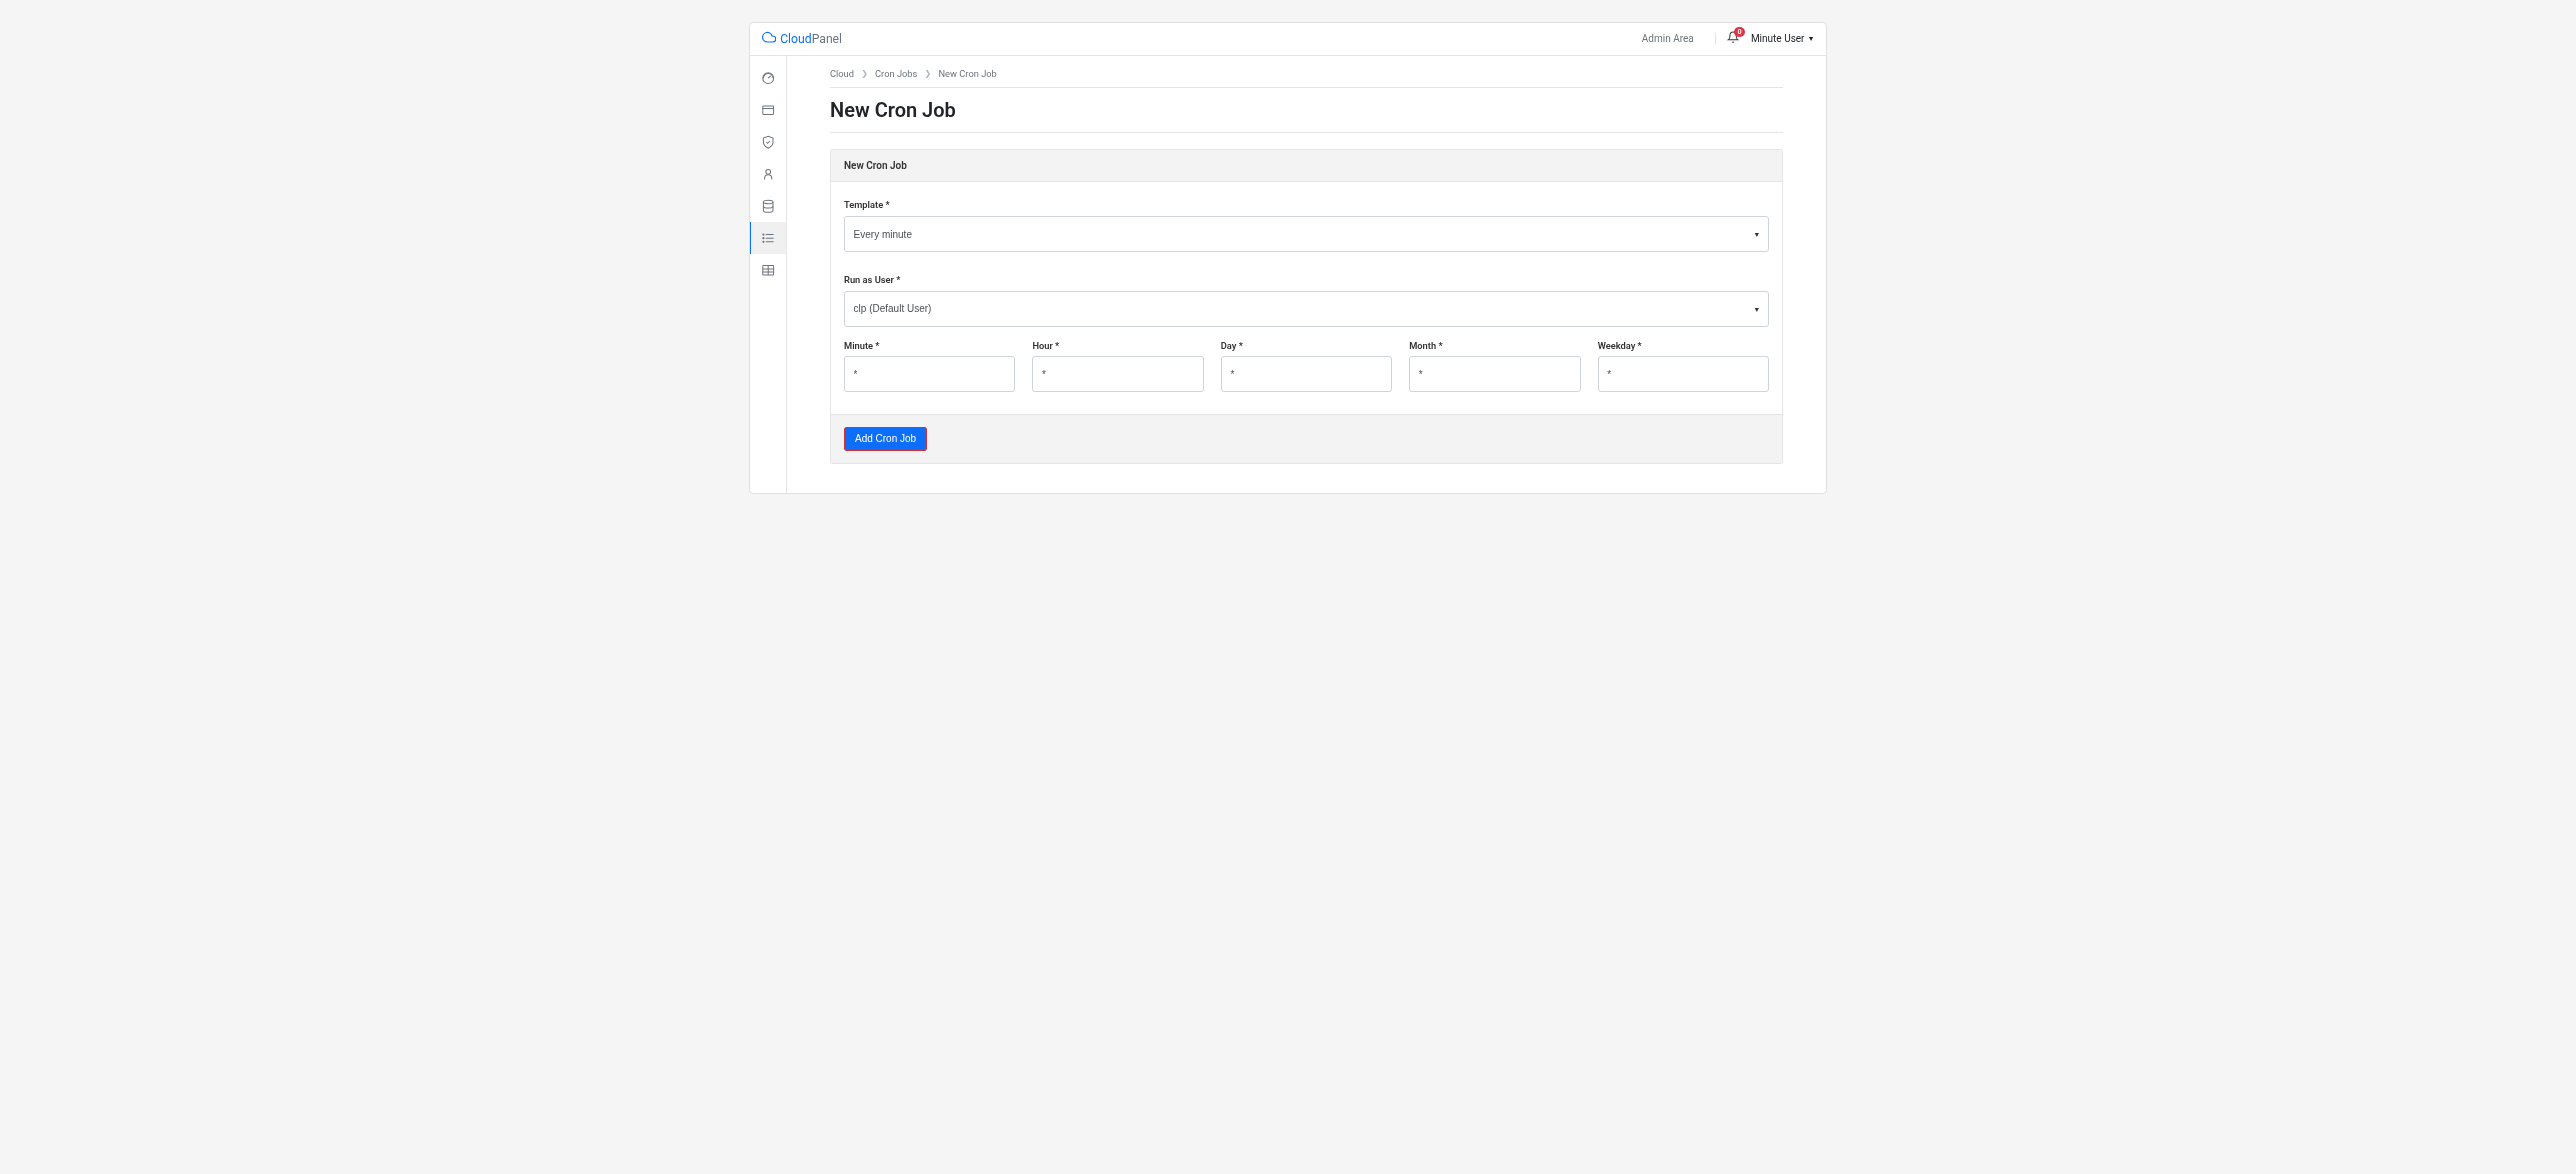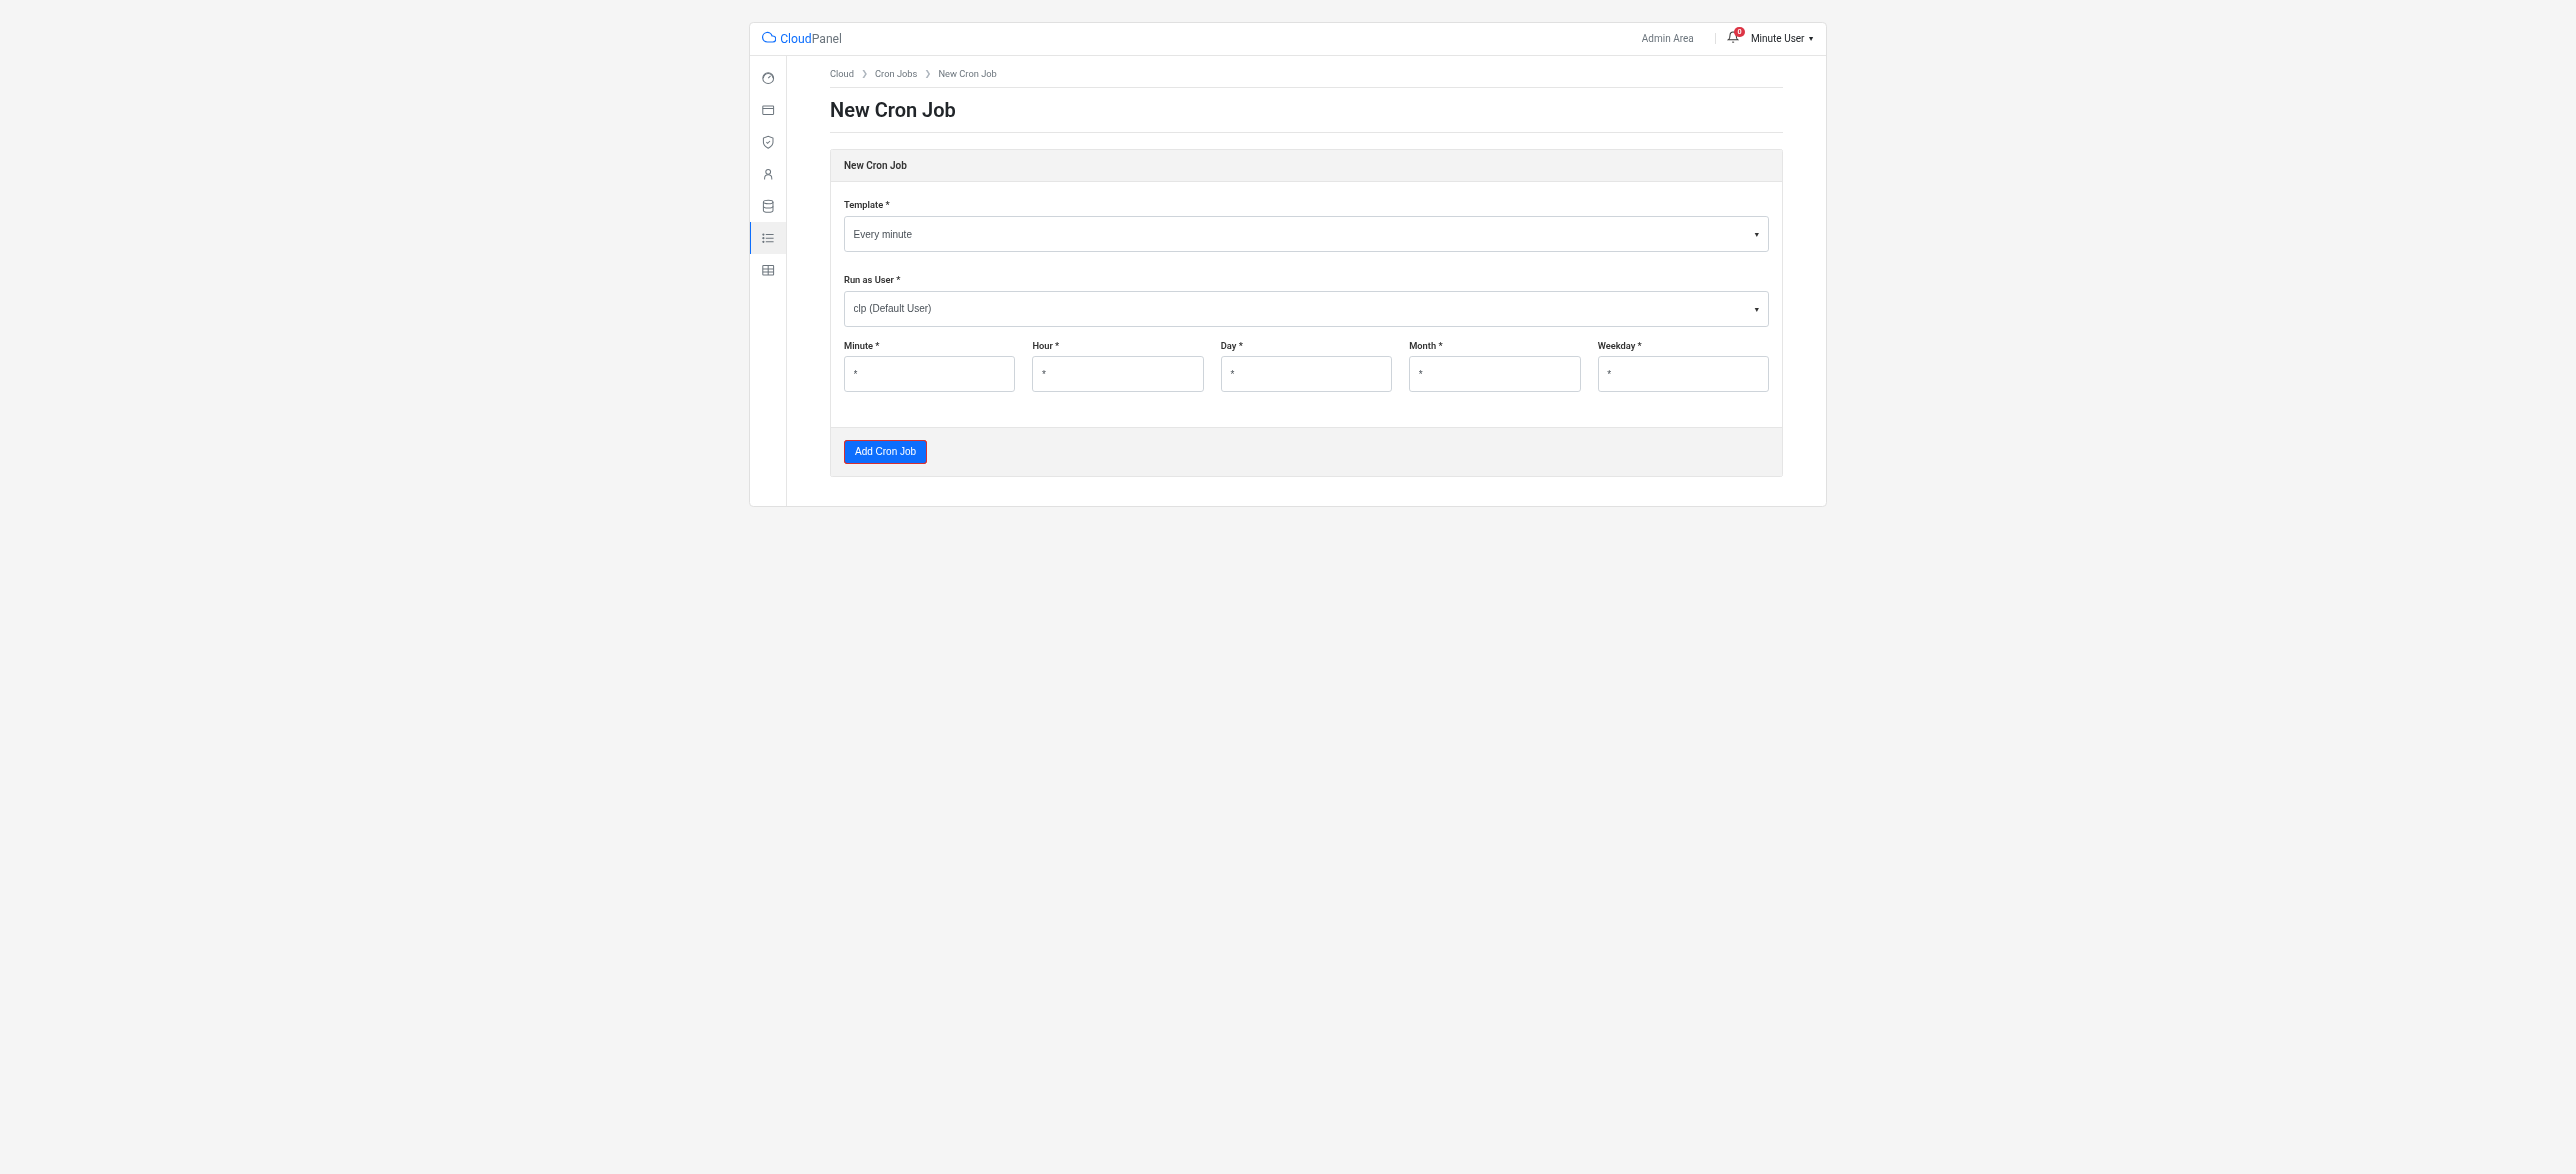--- a/index.html
+++ b/index.html
@@ -222,21 +222,20 @@
       padding: 5.8px 10px;
       font-size: 10px;
       border-radius: 2.9px;
       cursor: pointer;
       outline: 1.4px solid #d63031;
       outline-offset: -1.4px;
     }
     .row-five {
       display: flex;
       gap: 17px;
-      margin-bottom: 13px;
       align-items: center;
     }
     .row-five > div {
       flex: 1;
     }
   </style>
 </head>
 <body>
 
 <div class="app-container">

